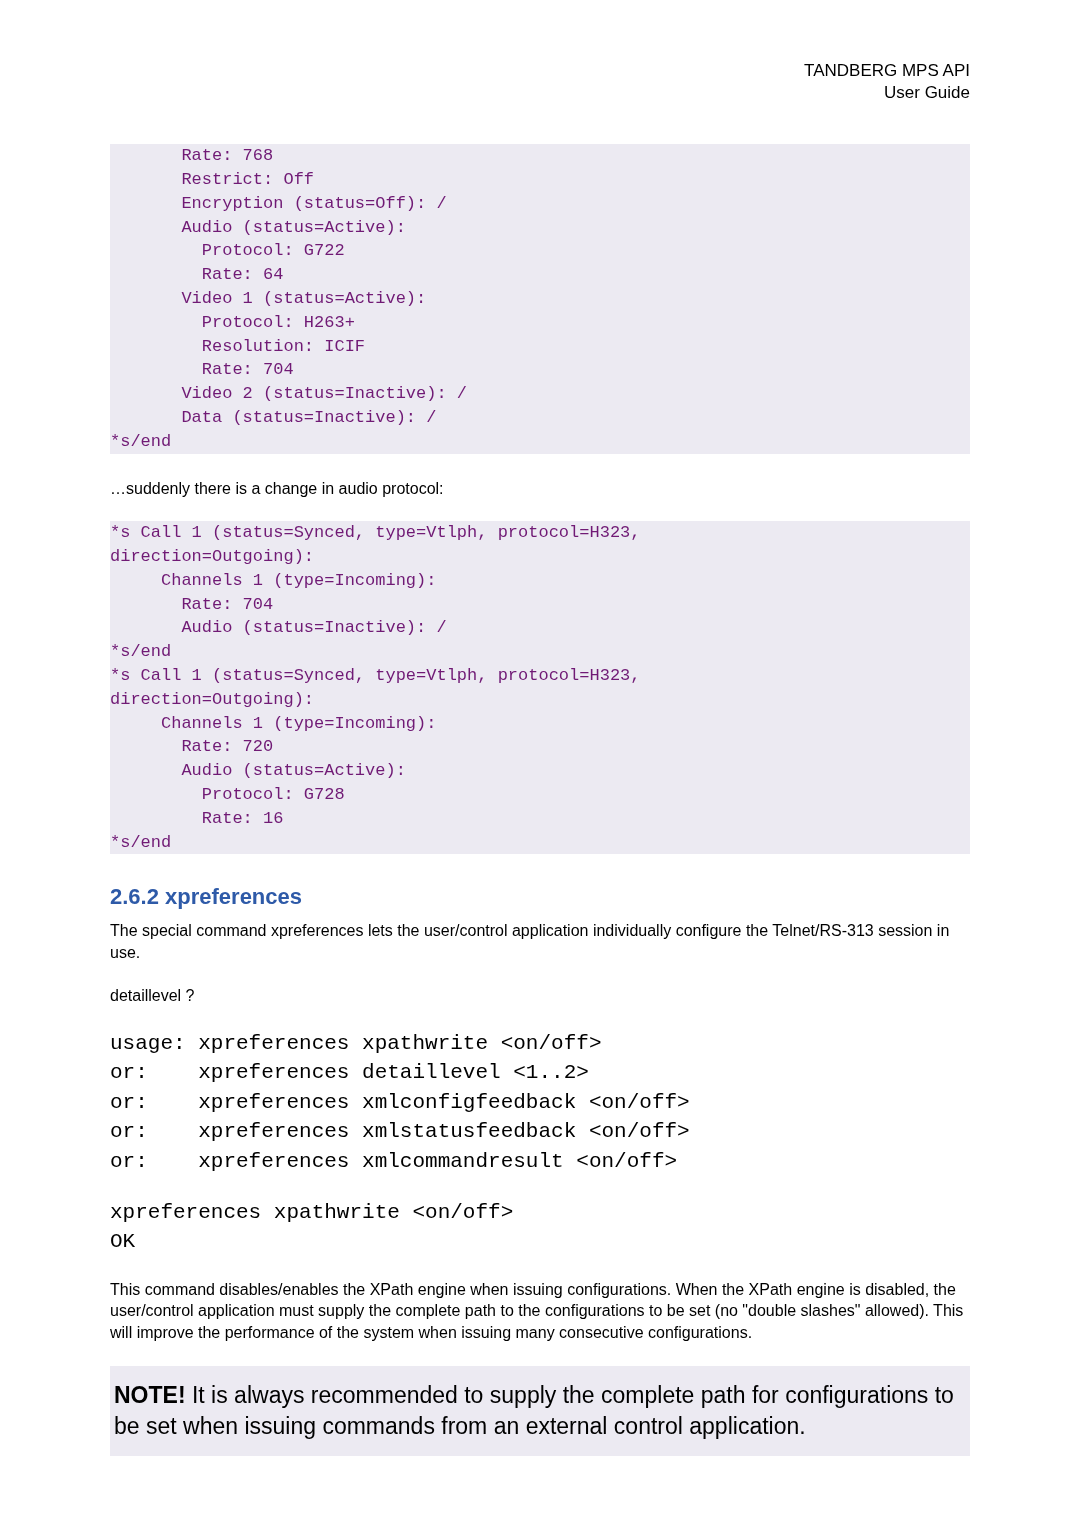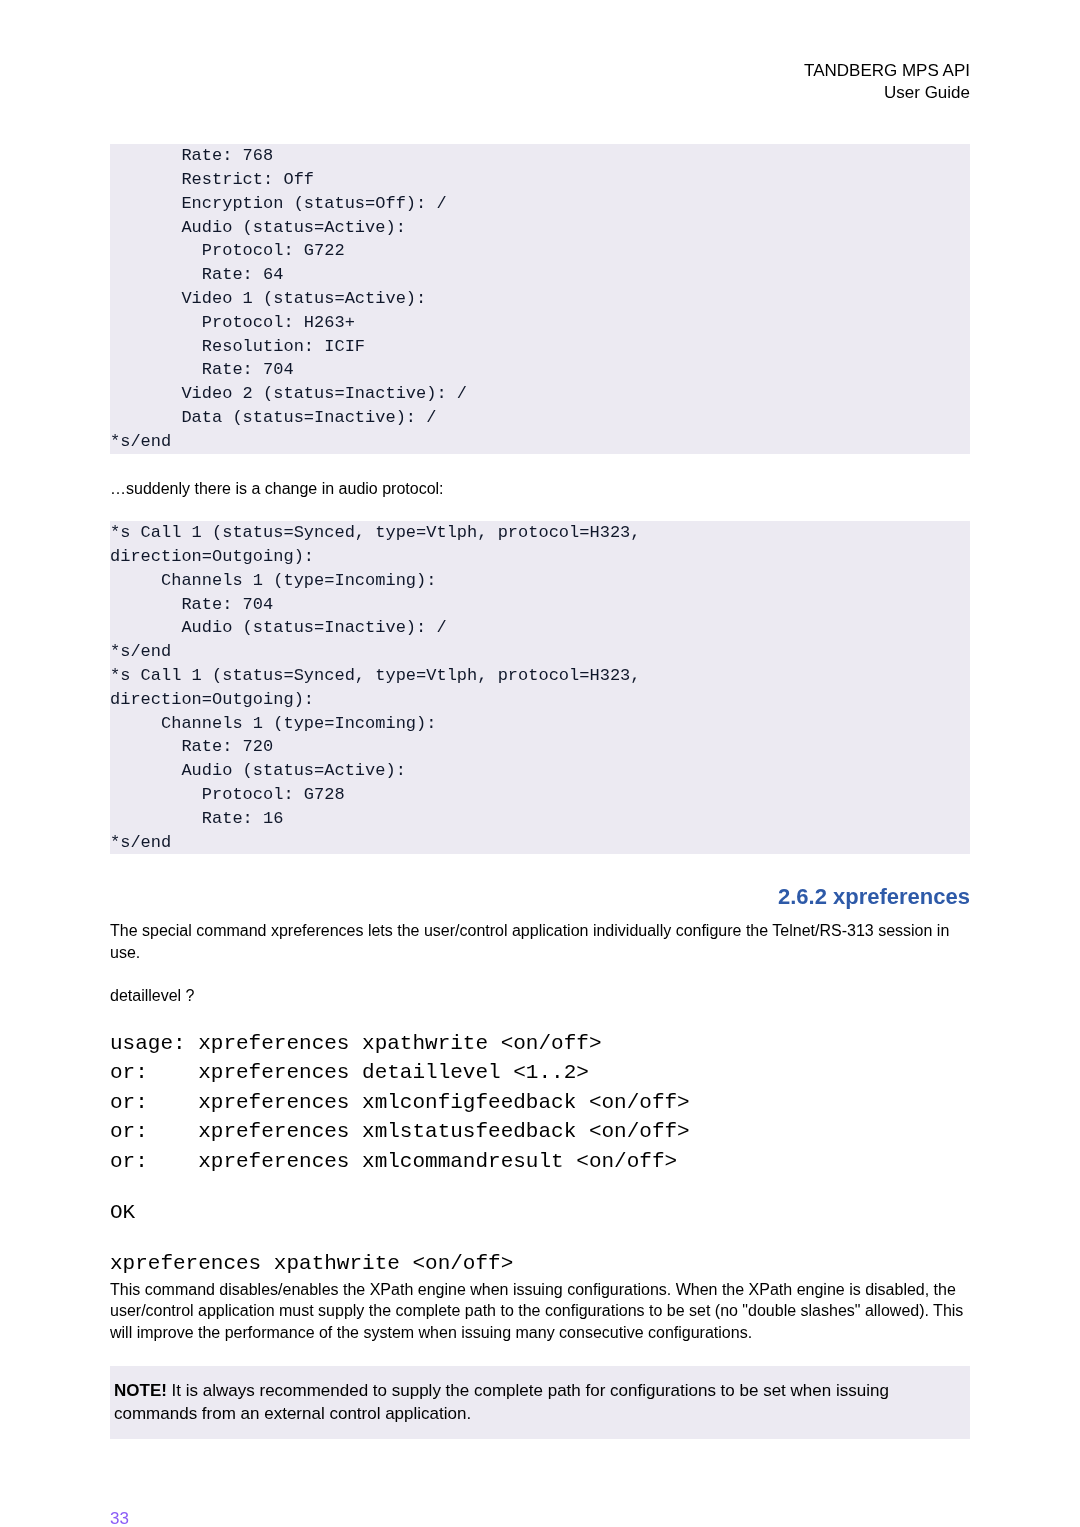--- a/index.html
+++ b/index.html
@@ -16,52 +16,51 @@
     text-align: right;
     font-size: 17px;
     color: #000000;
     margin-bottom: 40px;
     line-height: 1.3;
   }
   .code-block {
     background: #eceaf2;
     font-family: "Courier New", Courier, monospace;
     font-size: 17px;
-    color: #0f172a;
+    color: #701a75;
     padding: 0px 0px;
     white-space: pre;
     line-height: 1.4;
     margin-bottom: 24px;
   }
   .paragraph {
     font-size: 16px;
     color: #000000;
     margin-bottom: 22px;
     line-height: 1.35;
   }
   .section-heading {
     font-size: 22px;
     color: #2e5aa8;
     font-weight: bold;
     margin-top: 30px;
     margin-bottom: 10px;
-    text-align: right;
   }
   .code-inline {
     font-family: "Courier New", Courier, monospace;
     font-size: 21px;
     color: #000000;
     white-space: pre;
     line-height: 1.4;
     margin-bottom: 22px;
   }
   .note-box {
     background: #eceaf2;
     padding: 14px 4px;
-    font-size: 17px;
+    font-size: 23px;
     color: #000000;
     line-height: 1.35;
     margin-top: 18px;
   }
   .page-num {
     font-size: 17px;
     color: #8b5cf6;
     margin-top: 70px;
   }
 </style>
@@ -110,23 +109,23 @@
   <div class="paragraph">The special command xpreferences lets the user/control application individually configure the Telnet/RS-313 session in use.</div>
 
   <div class="paragraph">detaillevel ?</div>
 
   <div class="code-inline">usage: xpreferences xpathwrite &lt;on/off&gt;
 or:    xpreferences detaillevel &lt;1..2&gt;
 or:    xpreferences xmlconfigfeedback &lt;on/off&gt;
 or:    xpreferences xmlstatusfeedback &lt;on/off&gt;
 or:    xpreferences xmlcommandresult &lt;on/off&gt;</div>
 
+  <div class="code-inline" style="margin-bottom:0;">xpreferences xpathwrite &lt;on/off&gt;</div>
+
   <div class="code-inline" style="margin-bottom:22px;">OK</div>
-
-  <div class="code-inline" style="margin-bottom:0;">xpreferences xpathwrite &lt;on/off&gt;</div>
   <div class="paragraph">This command disables/enables the XPath engine when issuing configurations. When the XPath engine is disabled, the user/control application must supply the complete path to the configurations to be set (no "double slashes" allowed). This will improve the performance of the system when issuing many consecutive configurations.</div>
 
   <div class="note-box">
     <b>NOTE!</b><span> It is always recommended to supply the complete path for configurations to be set when issuing commands from an external control application.</span>
   </div>
 
   <div class="page-num">33</div>
 </div>
 
 </body></html>

